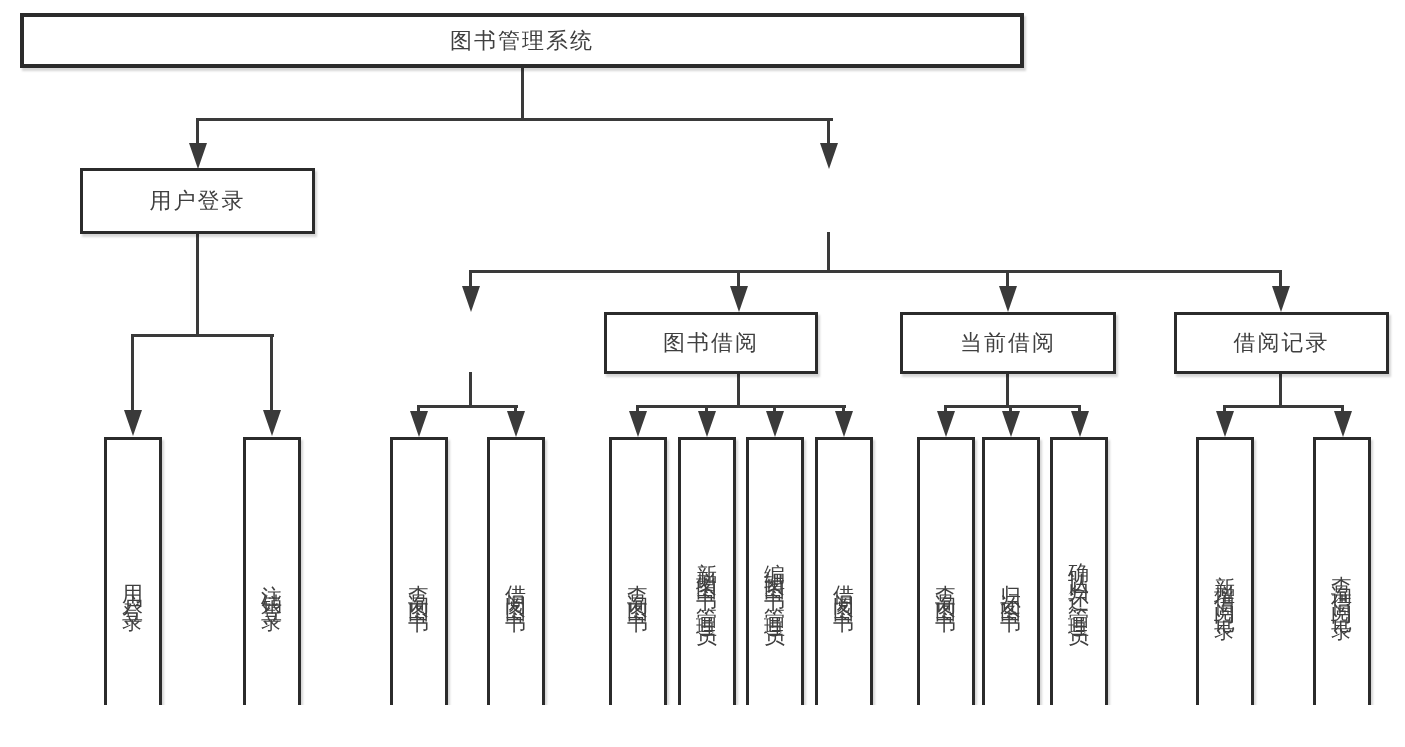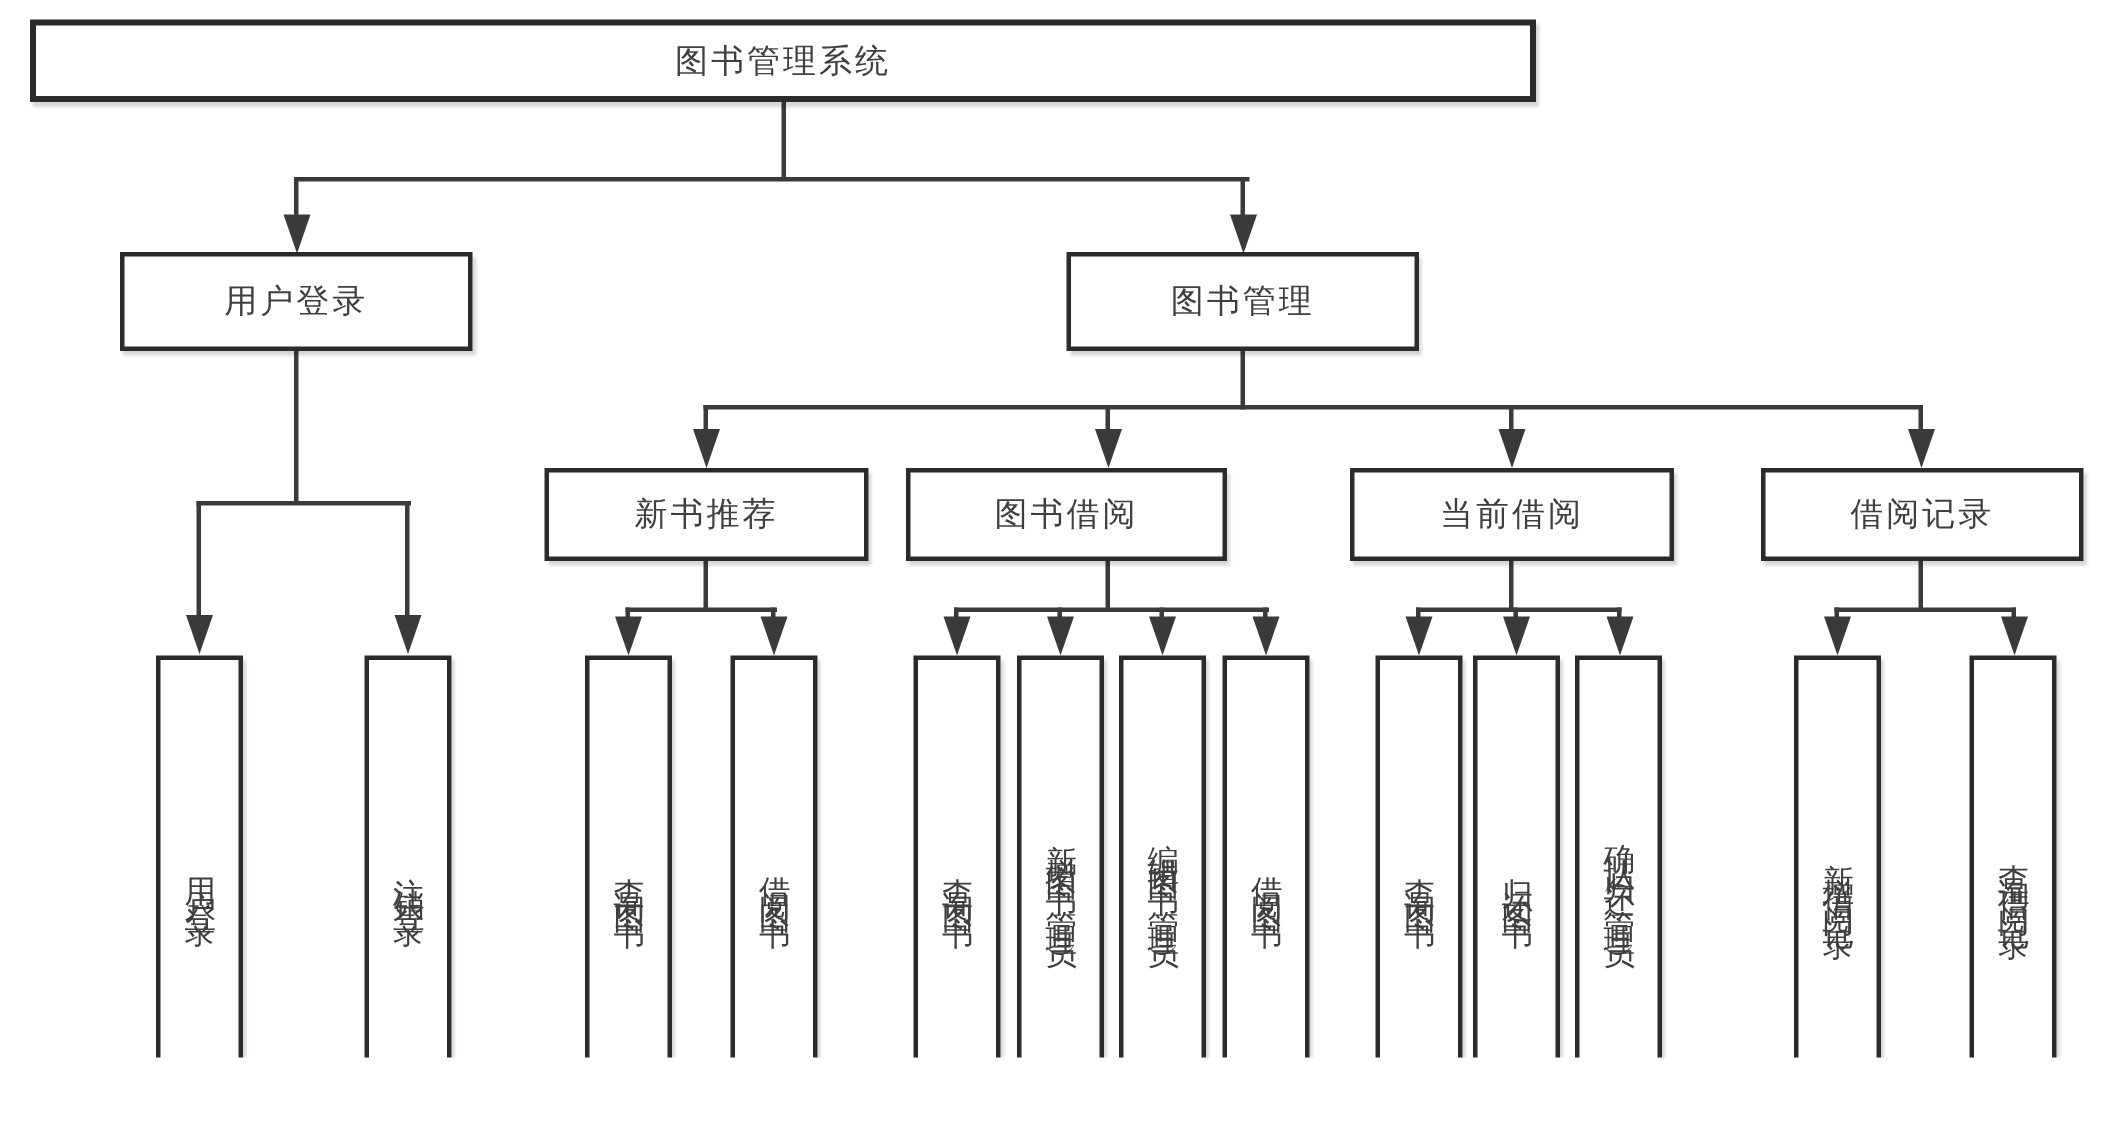--- a/index.html
+++ b/index.html
@@ -110,27 +110,21 @@
   <div class="line" style="left:1341px;top:405px;width:3px;height:8px"></div>
   <div class="arr" style="left:1334px;top:411px"></div>
 
   <div class="node h root" style="left:20px;top:13px;width:1004px;height:55px">
     <span class="lbl">图书管理系统</span>
   </div>
 
   <div class="node h" style="left:80px;top:168px;width:235px;height:66px">
     <span class="lbl">用户登录</span>
   </div>
-  <div class="node h" style="left:711px;top:168px;width:235px;height:66px">
-    <span class="lbl">图书管理</span>
-  </div>
 
-  <div class="node h" style="left:363px;top:312px;width:216px;height:62px">
-    <span class="lbl">新书推荐</span>
-  </div>
   <div class="node h" style="left:604px;top:312px;width:214px;height:62px">
     <span class="lbl">图书借阅</span>
   </div>
   <div class="node h" style="left:1174px;top:312px;width:215px;height:62px">
     <span class="lbl">借阅记录</span>
   </div>
   <div class="node h" style="left:900px;top:312px;width:216px;height:62px">
     <span class="lbl">当前借阅</span>
   </div>
 

